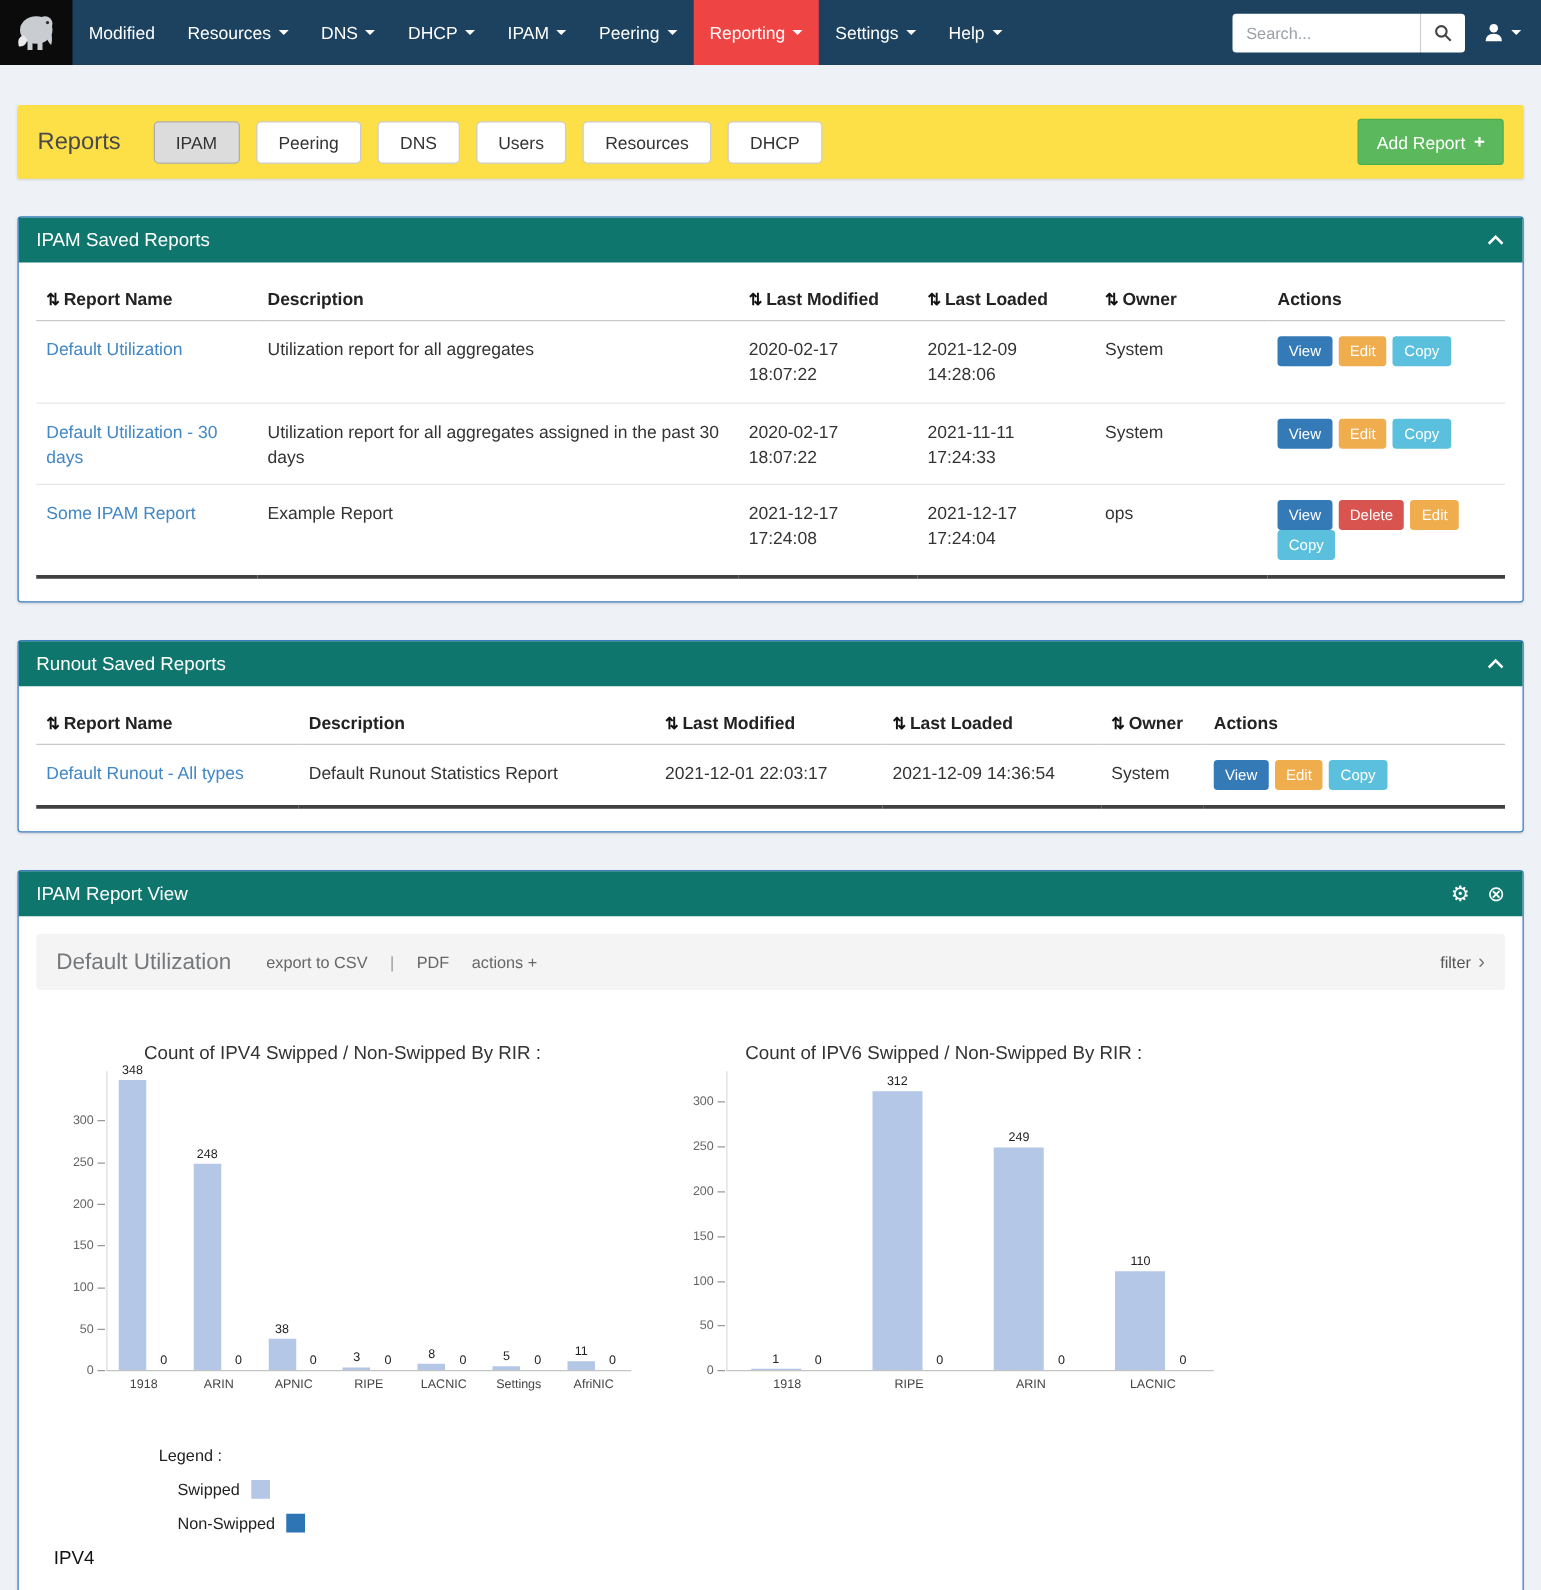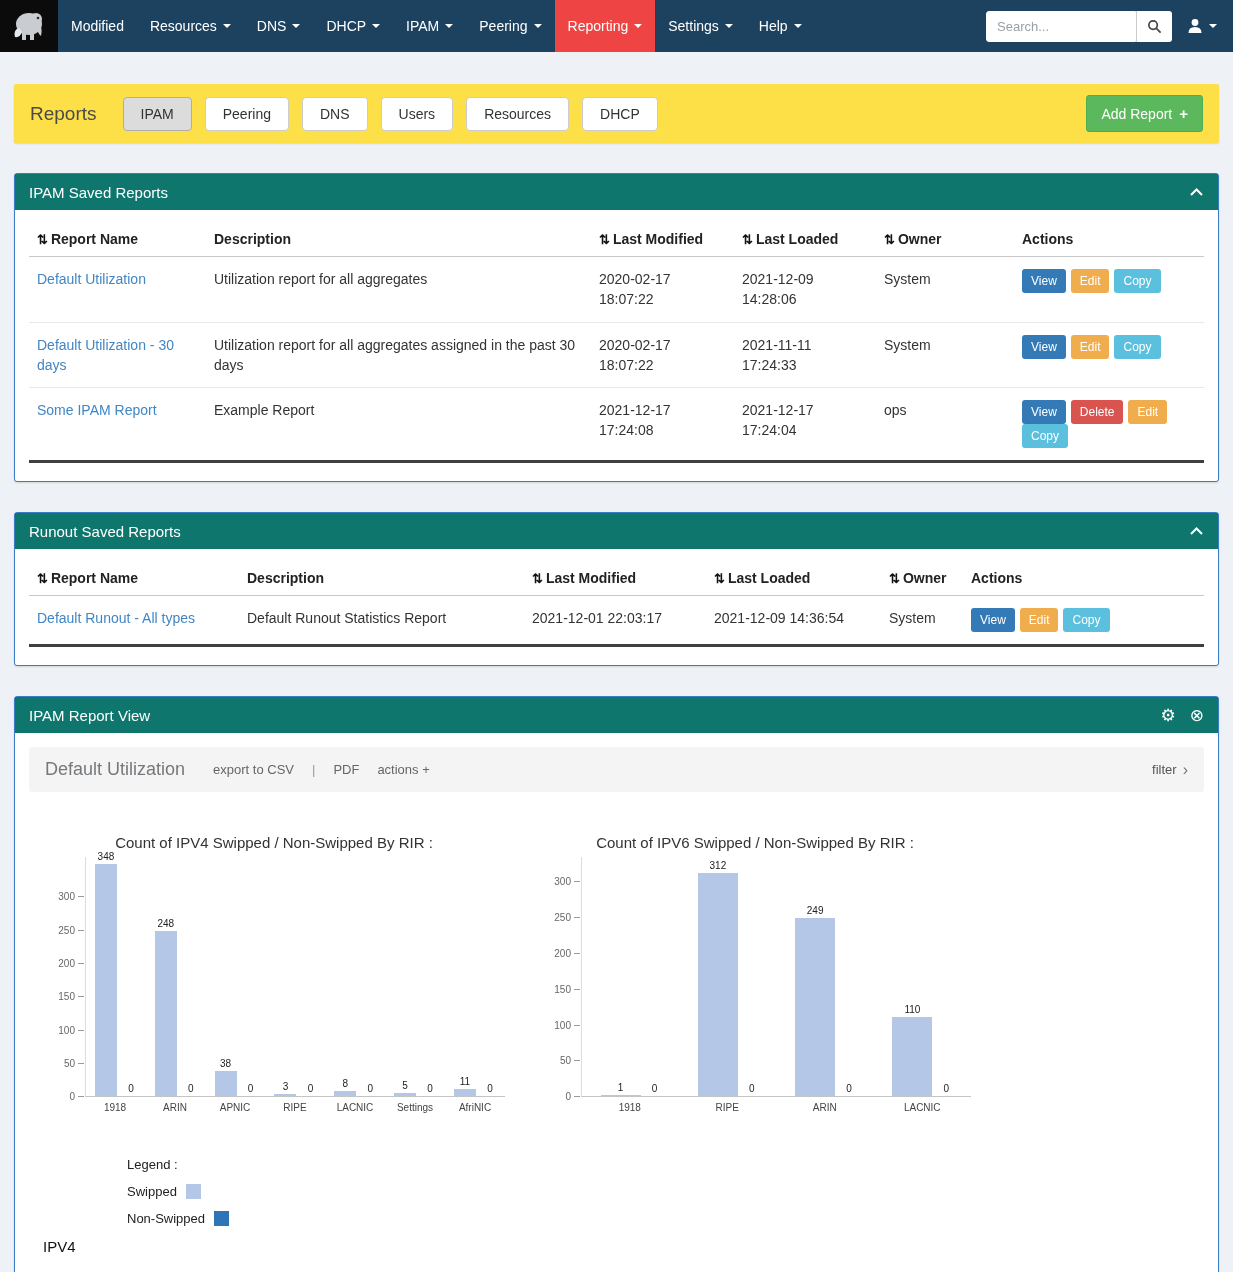--- a/index.html
+++ b/index.html
@@ -71,21 +71,21 @@
   .bargroup { display:flex; align-items:flex-end; gap:8px; height:100%; }
   .barcol { display:flex; flex-direction:column; justify-content:flex-end; align-items:center; height:100%; overflow:visible; }
   .blabel { font-size:10px; color:#222; margin-bottom:2px; flex-shrink:0; }
   .bar { flex-shrink:0; }
   .xlabels { display:flex; justify-content:space-around; margin-top:5px; }
   .xlab { font-size:10px; color:#444; flex:1; text-align:center; }
 
   
   .legend { margin:44px 0 0 112px; font-size:13px; color:#222; }
   .legend-title { margin-bottom:12px; }
-  .legend-row { display:flex; align-items:center; gap:9px; margin-bottom:12px; }
+  .legend-row { display:flex; align-items:center; gap:9px; margin-bottom:12px;margin-left:15px; }
   .swatch { width:15px; height:15px; display:inline-block; }
   .rv-footer { margin:12px 0 24px 28px; font-size:15px; color:#111; }
 </style>
 </head>
 <body>
 
 <div class="navbar">
   <div class="logo-box">
     <svg width="40" height="40" viewBox="0 0 40 40">
       <ellipse cx="20" cy="18" rx="13" ry="11" fill="#c9ccd1"></ellipse>

